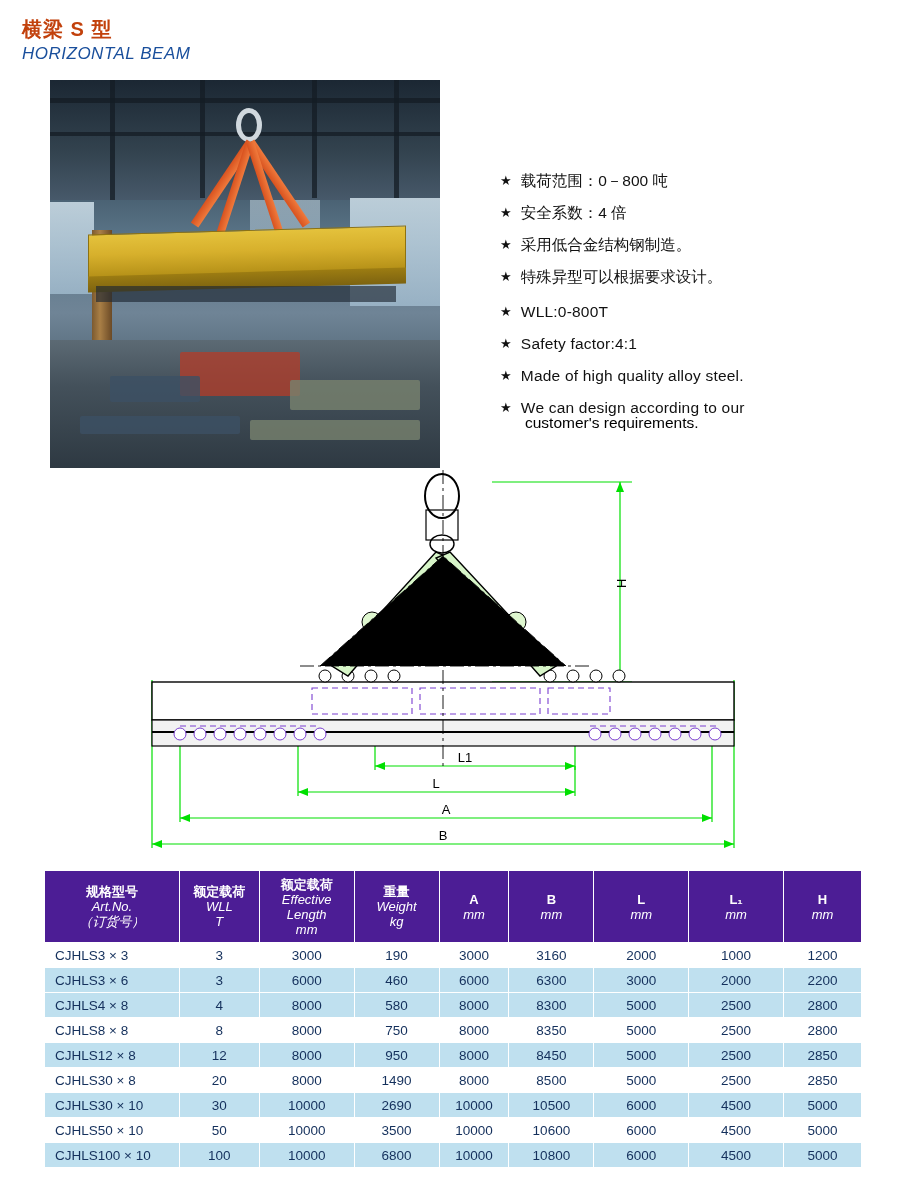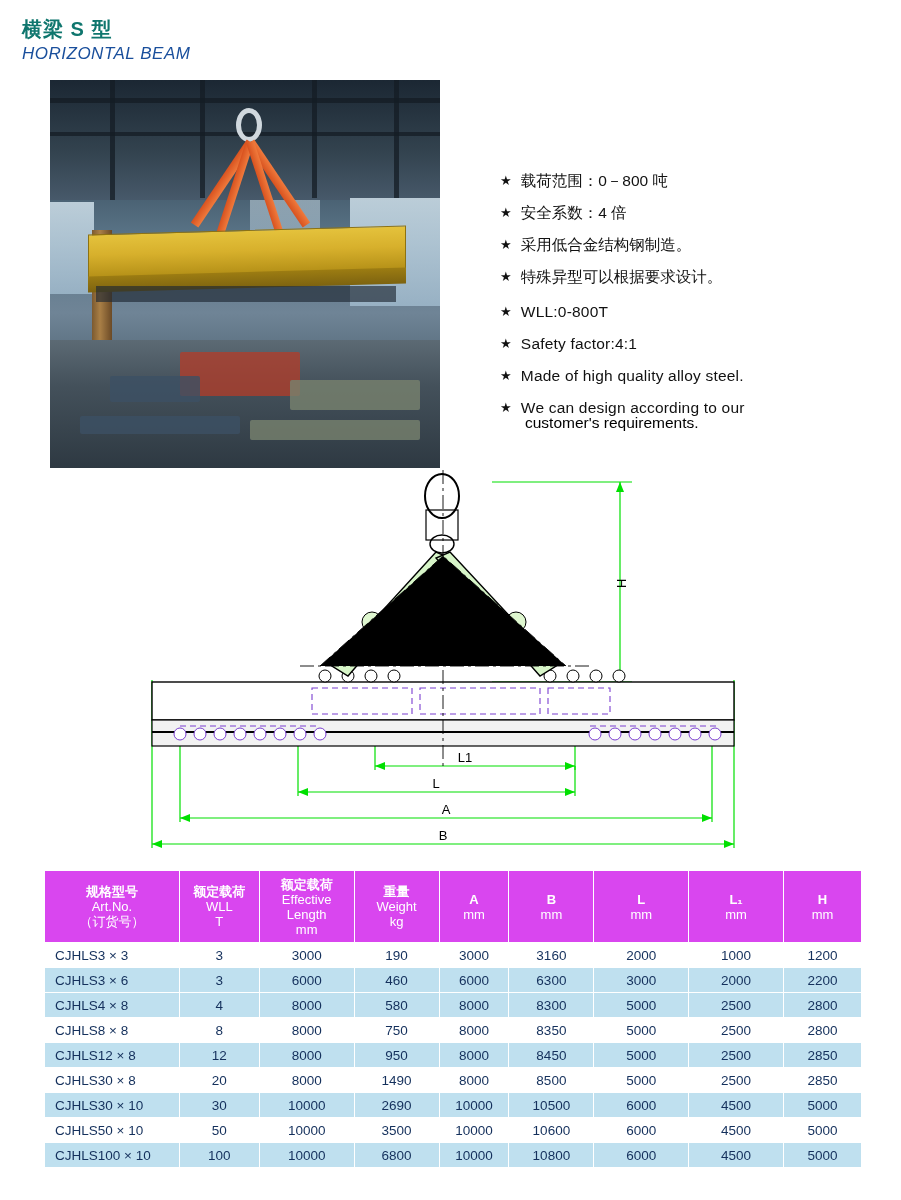--- a/index.html
+++ b/index.html
@@ -17,21 +17,21 @@
   }
 
   
   .header {
     position: absolute;
     left: 22px;
     top: 16px;
   }
   .title-cn {
     font-size: 20px;
-    color: #0f766e;
+    color: #c2410c;
     font-weight: bold;
     letter-spacing: 1px;
     line-height: 26px;
   }
   .title-en {
     font-size: 17px;
     color: #1a4f9c;
     letter-spacing: 0.5px;
     line-height: 24px;
     font-style: italic;
@@ -145,31 +145,31 @@
     left: 44px;
     top: 870px;
     width: 818px;
   }
   table.spec {
     border-collapse: collapse;
     width: 818px;
     font-size: 13px;
   }
   table.spec th {
-    background: #d946ef;
+    background: #4c1d95;
     color: #ffffff;
     border: 1px solid #ffffff;
     font-weight: bold;
     padding: 4px 2px;
     line-height: 15px;
     text-align: center;
     vertical-align: middle;
     height: 72px;
   }
-  table.spec th .sub { font-weight: normal; }
+  table.spec th .sub { font-weight: normal; font-style: italic; }
   table.spec td {
     border: 1px solid #ffffff;
     text-align: center;
     padding: 4px 2px;
     height: 25px;
     color: #14305c;
     font-size: 13.5px;
   }
   table.spec tr.odd td { background: #ffffff; }
   table.spec tr.even td { background: #bfe0ef; }

